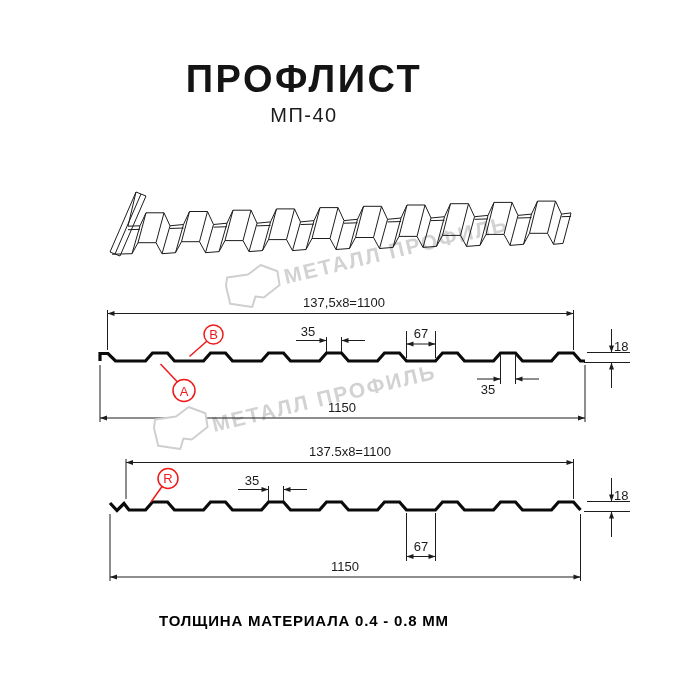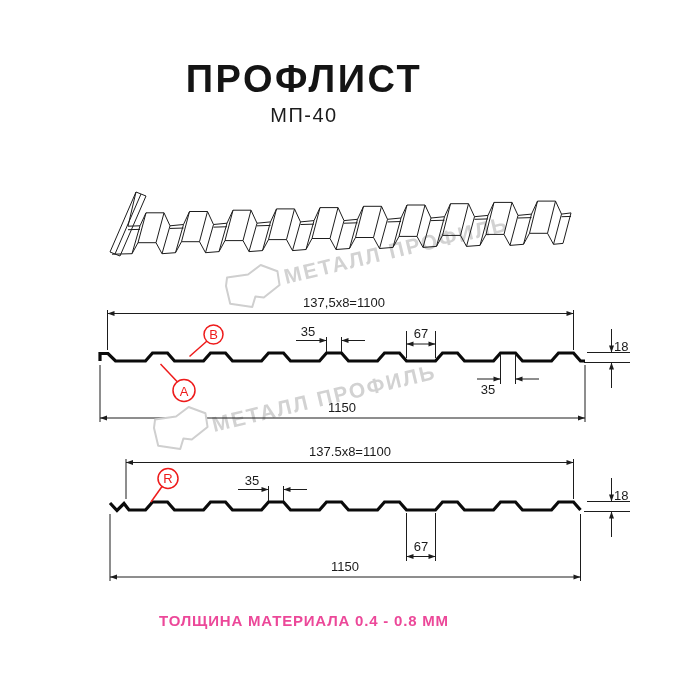--- a/index.html
+++ b/index.html
@@ -6,21 +6,21 @@
     --red:#ee1b1b; --line:#1d1d1d; --wm:#d2d2d2;
   }
   html,body{margin:0;padding:0;}
   body{
     width:700px;height:700px;background:#ffffff;position:relative;overflow:hidden;
     font-family:"Liberation Sans", sans-serif;
   }
   .abs{position:absolute;left:0;width:608px;text-align:center;}
   .title{top:58px;font-size:38px;font-weight:bold;letter-spacing:2.5px;color:#141414;}
   .subtitle{top:104px;font-size:20px;font-weight:400;letter-spacing:1.5px;color:#1c1c1c;}
-  .footer{top:612px;font-size:15px;font-weight:bold;letter-spacing:0.8px;color:#ec4899;}
+  .footer{top:612px;font-size:15px;font-weight:bold;letter-spacing:0.8px;color:#000000;}
   svg.dwg{position:absolute;left:0;top:0;}
   .thick{stroke:#0b0b0b;stroke-width:3.2;fill:none;stroke-linejoin:miter;}
   .thin{stroke:var(--line);stroke-width:1;fill:none;}
   .arr{fill:var(--line);stroke:none;}
   .dimtxt{font-family:"Liberation Sans",sans-serif;font-size:13px;fill:#1b1b1b;}
   .redln{stroke:var(--red);stroke-width:1.5;fill:none;}
   .redtxt{font-family:"Liberation Sans",sans-serif;font-size:13px;fill:var(--red);}
   .wmtxt{font-family:"Liberation Sans",sans-serif;font-size:21px;font-weight:bold;
          letter-spacing:2px;fill:var(--wm);}
   .wmlogo{fill:#ffffff;stroke:#cfcfcf;stroke-width:2;stroke-linejoin:round;}

